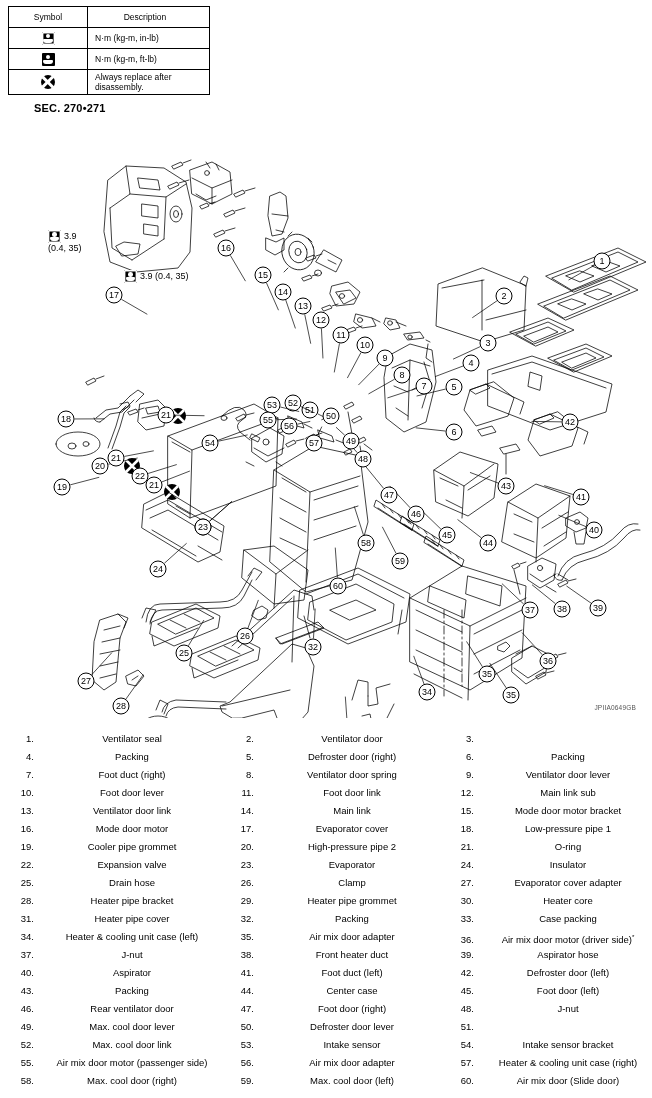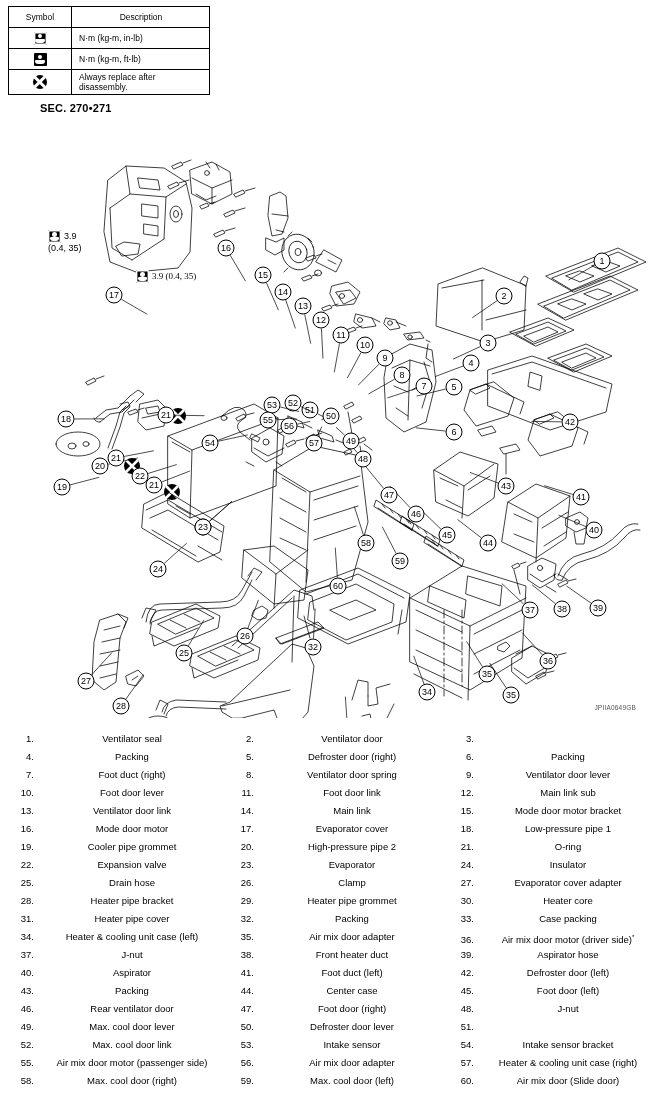--- a/index.html
+++ b/index.html
@@ -21,21 +21,21 @@
   .symbol-table {
     position: absolute;
     left: 8px;
     top: 6px;
     width: 202px;
     border-collapse: collapse;
     font-size: 8.5px;
   }
   .symbol-table td, .symbol-table th {
     border: 1px solid #000;
-    padding: 2px 6px;
+    padding: 2px 14px;
     font-weight: normal;
     text-align: center;
     vertical-align: middle;
     height: 16px;
   }
   .symbol-table th {
     font-size: 8.5px;
     font-weight: normal;
   }
   .symbol-table .col-sym { width: 50px; }
@@ -84,21 +84,21 @@
     left: 50%; top: 50%;
     width: 3.4px; height: 15px;
     transform-origin: 50% 50%;
   }
   .replace-glyph::before { transform: translate(-50%,-50%) rotate(45deg); }
   .replace-glyph::after  { transform: translate(-50%,-50%) rotate(-45deg); }
 
   
   .sec-title {
     position: absolute;
-    left: 40px;
+    left: 34px;
     top: 102px;
     font-size: 11px;
     font-weight: bold;
     letter-spacing: 0.2px;
   }
 
   
   #drawing {
     position: absolute;
     left: 0; top: 118px;
@@ -973,21 +973,21 @@
           <text x="338" y="471.4" text-anchor="middle" font-size="9" font-family="&quot;Liberation Sans&quot;, sans-serif" fill="#000">60</text>
         </g>
       </g>
   </svg>
 
   <div class="torque-note" style="left:48px; top:112px;">
     <span class="tq-glyph inlb"></span><span>3.9</span><br>
     <span>(0.4, 35)</span>
   </div>
 
-  <div class="torque-note" style="left:136px; top:152px;font-family:Liberation Serif, serif;">
+  <div class="torque-note" style="left:124px; top:152px;">
     <span class="tq-glyph inlb"></span><span>3.9 (0.4, 35)</span>
   </div>
 </div>
 
 <div class="draw-code">JPIIA0649GB</div>
 
 <div class="parts-list">
     <div class="part-item">
       <span class="part-num">1.</span>
       <span class="part-label">Ventilator seal</span>

